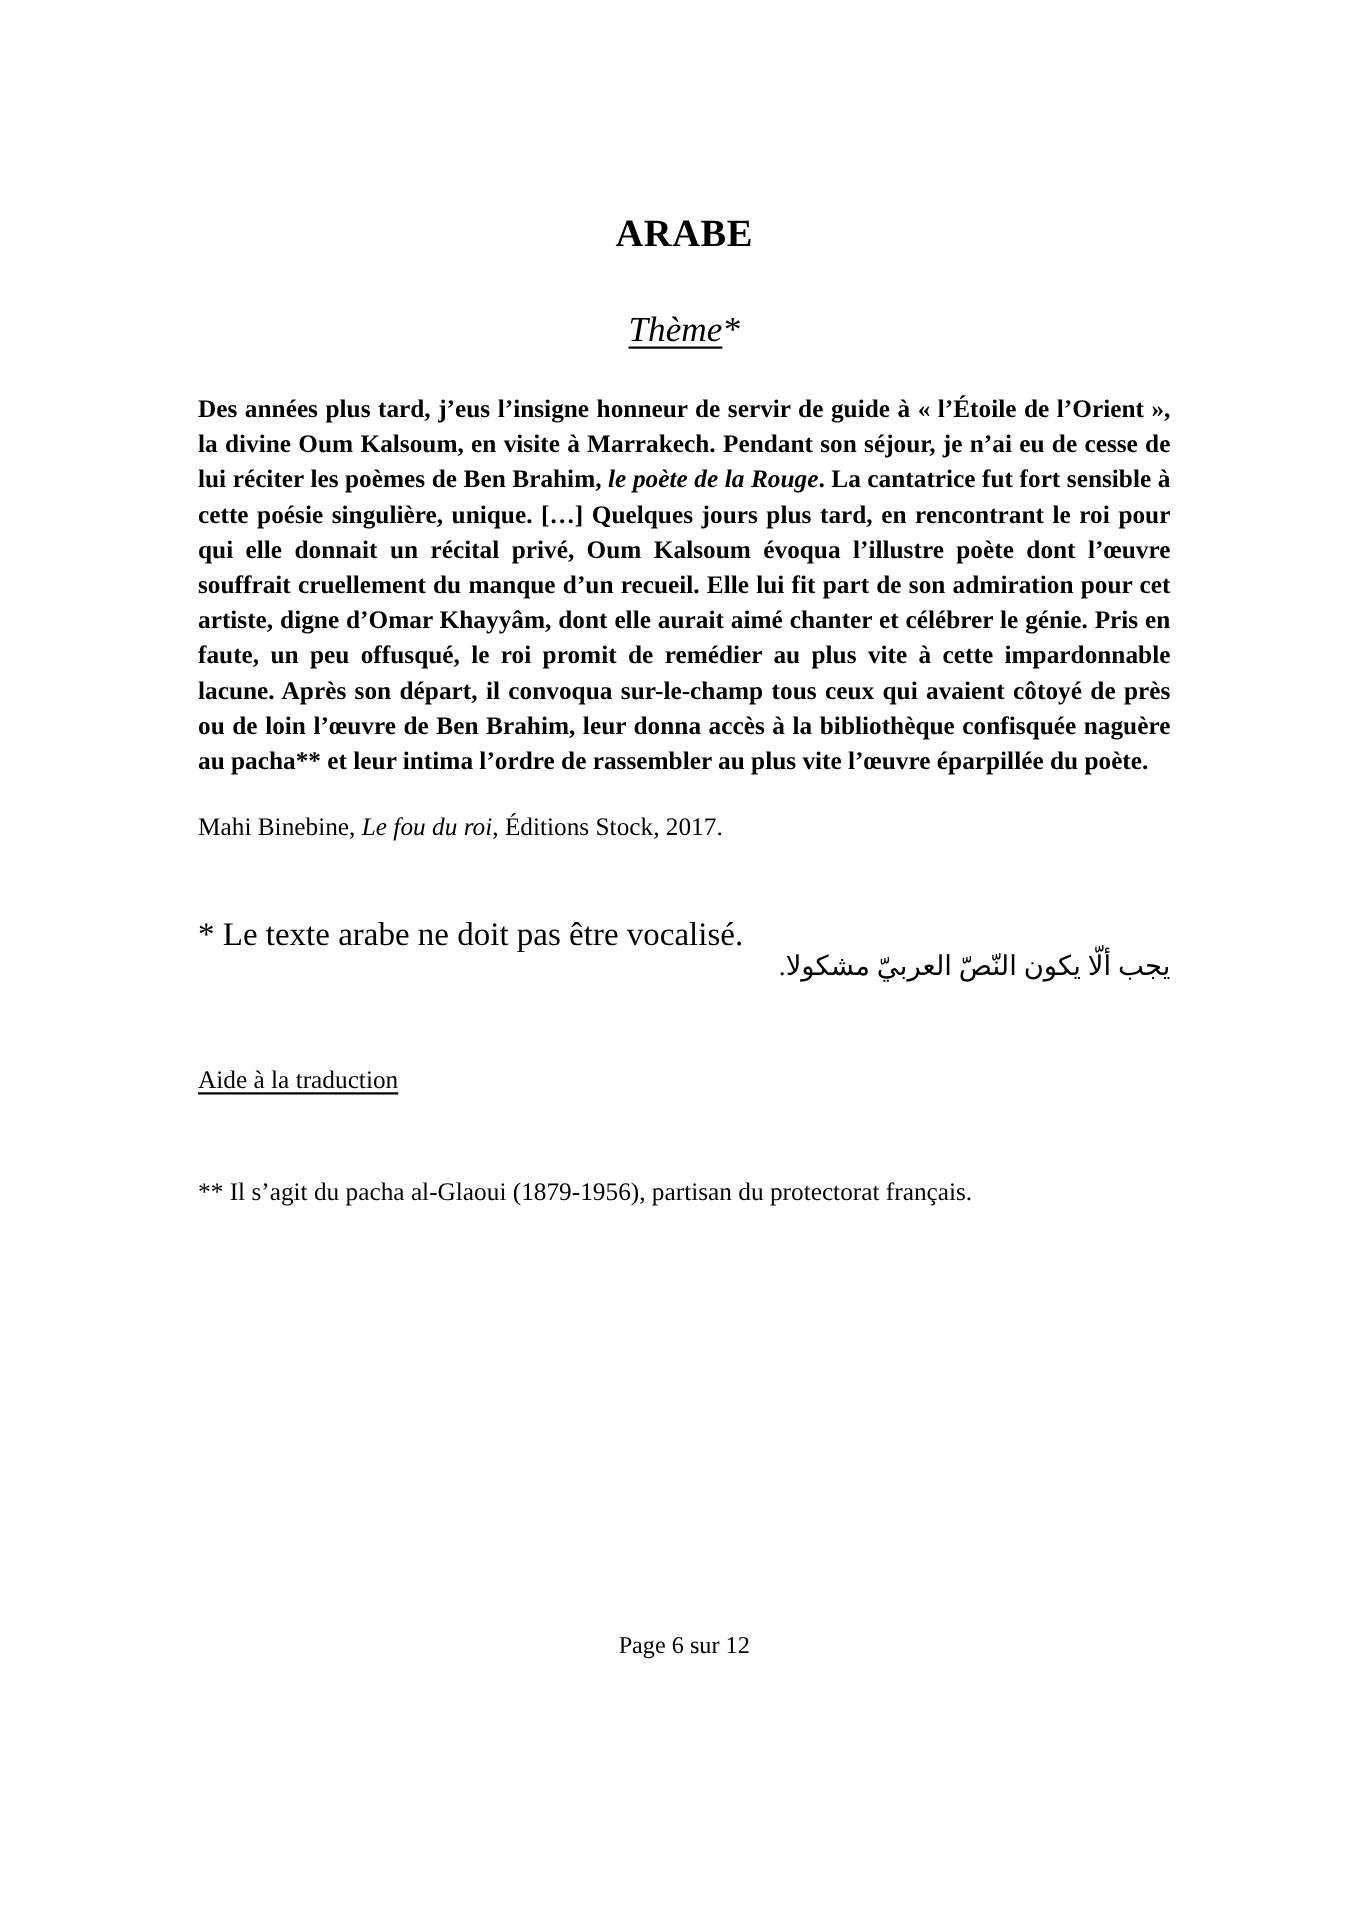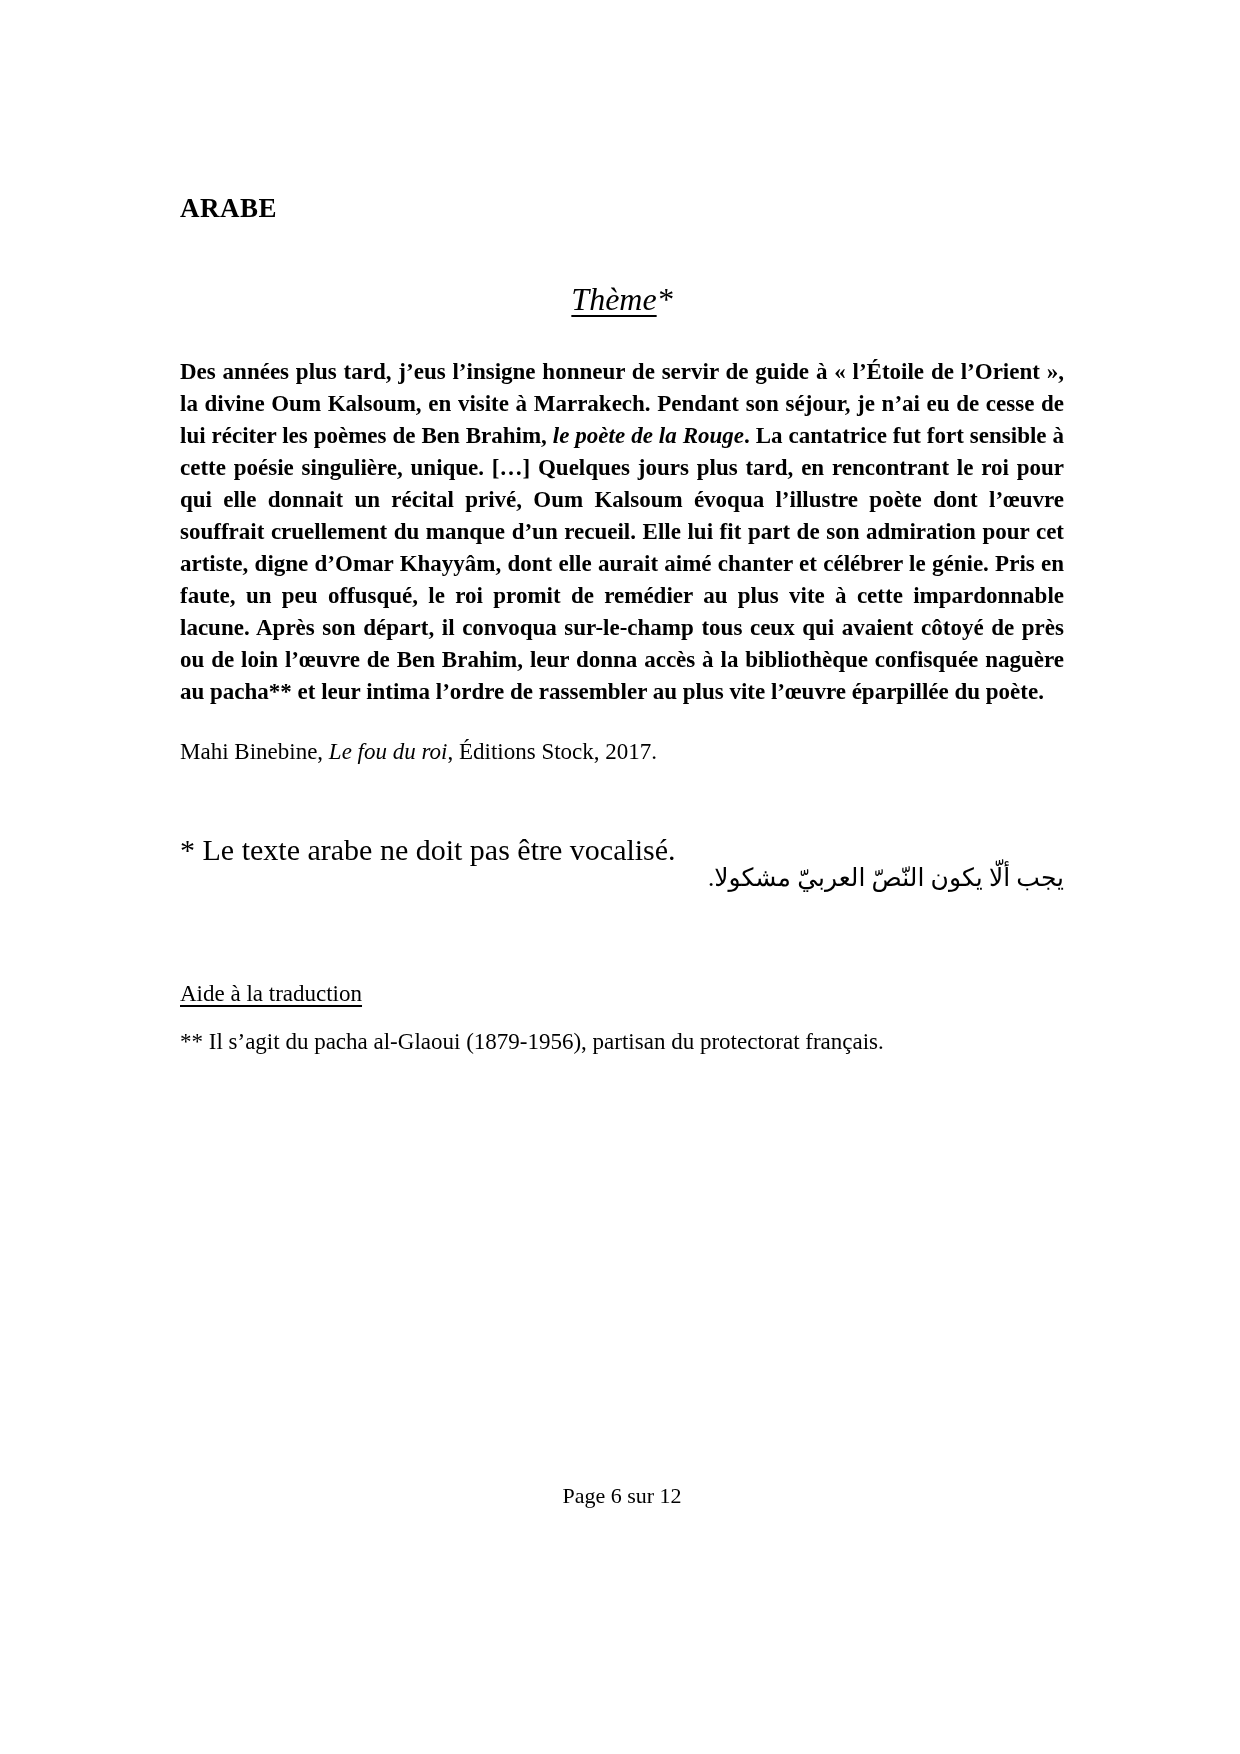--- a/index.html
+++ b/index.html
@@ -16,22 +16,23 @@
     font-family: "Liberation Serif", serif;
     overflow: hidden;
   }
   .content {
     position: absolute;
     left: 180px;
     width: 884px;
   }
   .doc-title {
     top: 193px;
+    text-align: center;
     font-weight: bold;
-    font-size: 27px;
+    font-size: 35px;
     letter-spacing: 0.5px;
   }
   .doc-subtitle {
     top: 281px;
     text-align: center;
     font-style: italic;
     font-size: 32px;
   }
   .doc-subtitle .underlined {
     text-decoration: underline;
@@ -62,24 +63,23 @@
     direction: rtl;
     font-size: 25px;
     font-family: Liberation Serif, serif;
   }
   .aide-heading {
     top: 969px;
     font-size: 23px;
     text-decoration: underline;
     text-underline-offset: 4px;
     text-decoration-thickness: 1.5px;
-    margin-top: 12px;
   }
   .aide-note {
-    top: 1029px;
+    top: 1071px;
     font-size: 23px;
   }
   .page-footer {
     top: 1483px;
     text-align: center;
     font-size: 22px;
   }
 </style>
 </head>
 <body>

